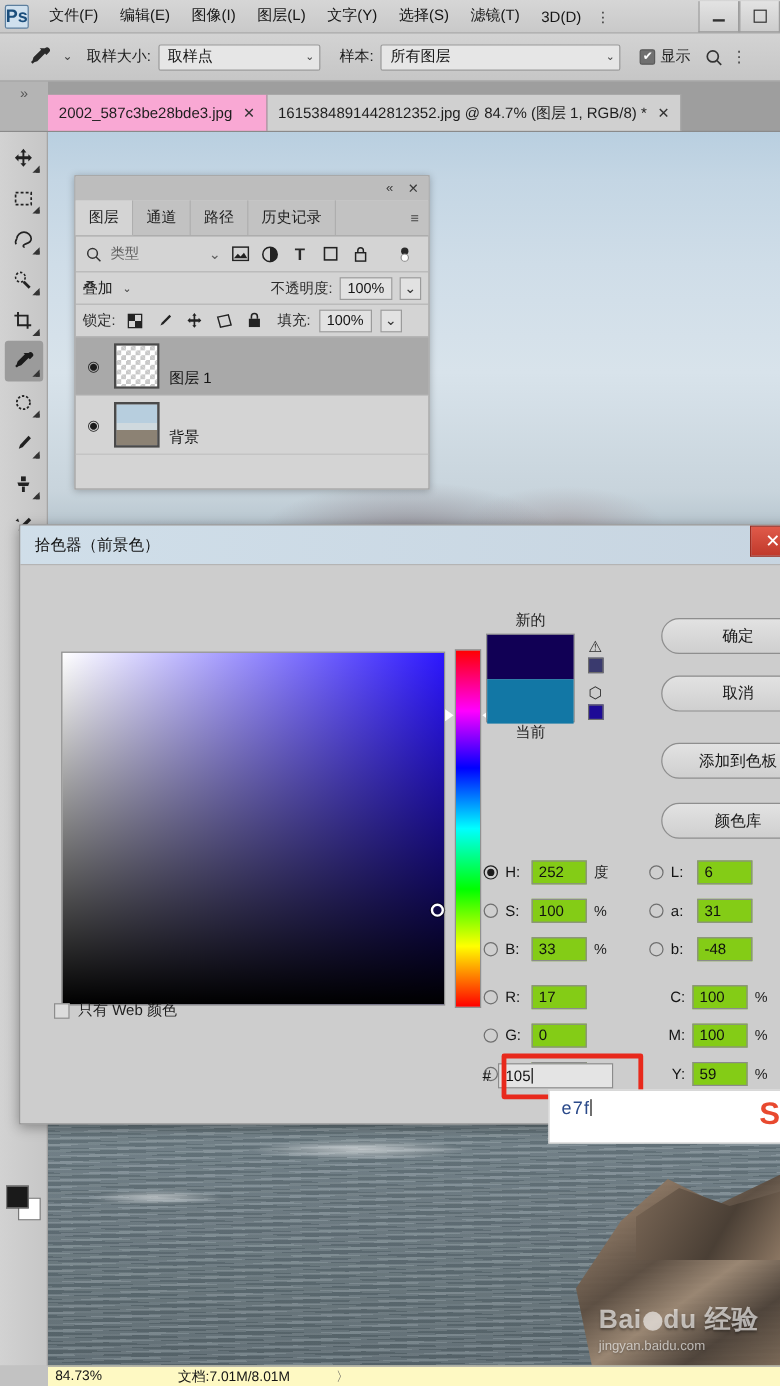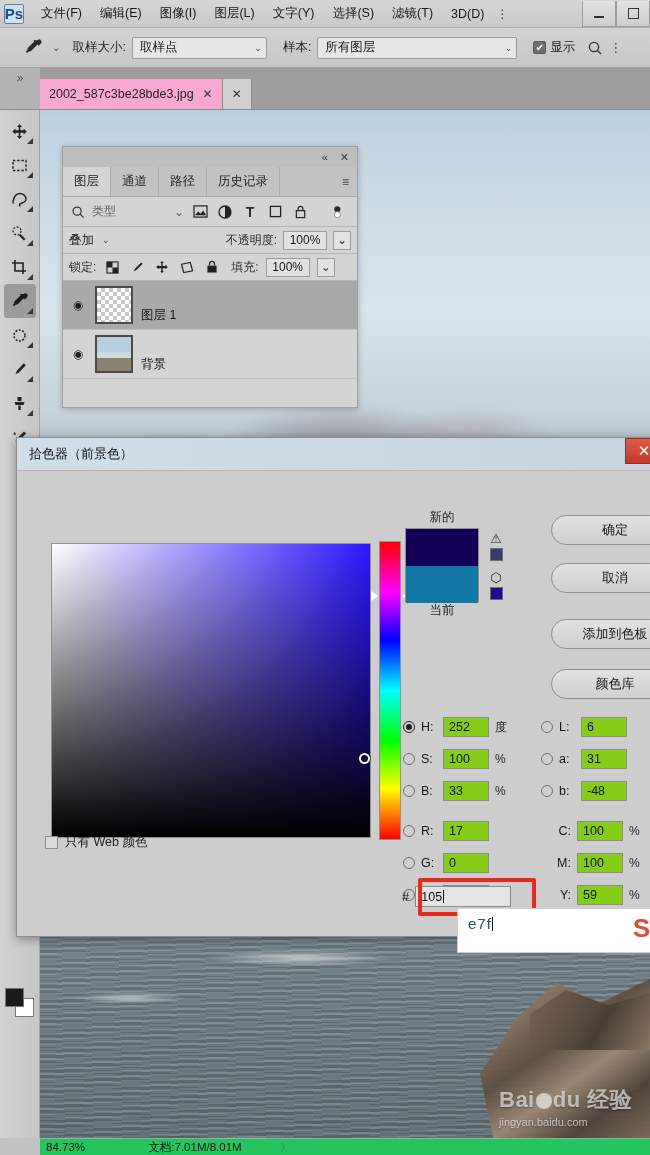--- a/index.html
+++ b/index.html
@@ -311,21 +311,21 @@
   }
   #ime-text{ font-size:15px;color:#2b4a8a;padding:6px 0 0 10px;letter-spacing:1px; }
   #ime-caret{ display:inline-block;width:1px;height:14px;background:#111;vertical-align:-2px; }
   #ime-logo{
     position:absolute;right:6px;top:4px;font-size:26px;color:#e8492f;font-weight:bold;
   }
 
   
   #statusbar{
     position:absolute;left:40px;top:1138px;width:610px;height:17px;
-    background:#22c55e;border-top:1px solid #a6a6a6;display:flex;align-items:center;
+    background:#fef9c3;border-top:1px solid #a6a6a6;display:flex;align-items:center;
     font-size:11.5px;color:#141414;gap:0;
   }
   #statusbar .z{ width:70px;padding-left:6px; }
   #statusbar .d{ width:170px;text-align:center; }
   #statusbar .arrows{ color:#555;font-size:11px; }
   #sb-left{ position:absolute;left:0;top:1138px;width:40px;height:17px;background:#c2c2c2; }
   svg{ display:block; }
 </style>
 </head>
 <body>
@@ -390,20 +390,21 @@
   <div style="font-size:13px;color:#444">⋮</div>
 </div>
 
 <div id="tabbar">
   <div id="tab-arrows">»</div>
   <div class="doctab">
     <span>2002_587c3be28bde3.jpg</span>
     <span class="tabclose">✕</span>
   </div>
   <div class="doctab active">
+    <span>1615384891442812352.jpg @ 84.7% (图层 1, RGB/8) *</span>
     <span class="tabclose">✕</span>
   </div>
 </div>
 
 <div id="toolbar">
   <div class="tool">
     <svg width="17" height="17" viewBox="0 0 17 17">
         <path d="M8.5 1 L11 4 H9.3v3.3H12.6V5.5L15.6 8.5 12.6 11.5V9.8H9.3V13H11L8.5 16 6 13h1.7V9.8H4.4v1.7L1.4 8.5 4.4 5.5v1.8h3.3V4H6z" fill="#222"></path>
       </svg>
   </div>

